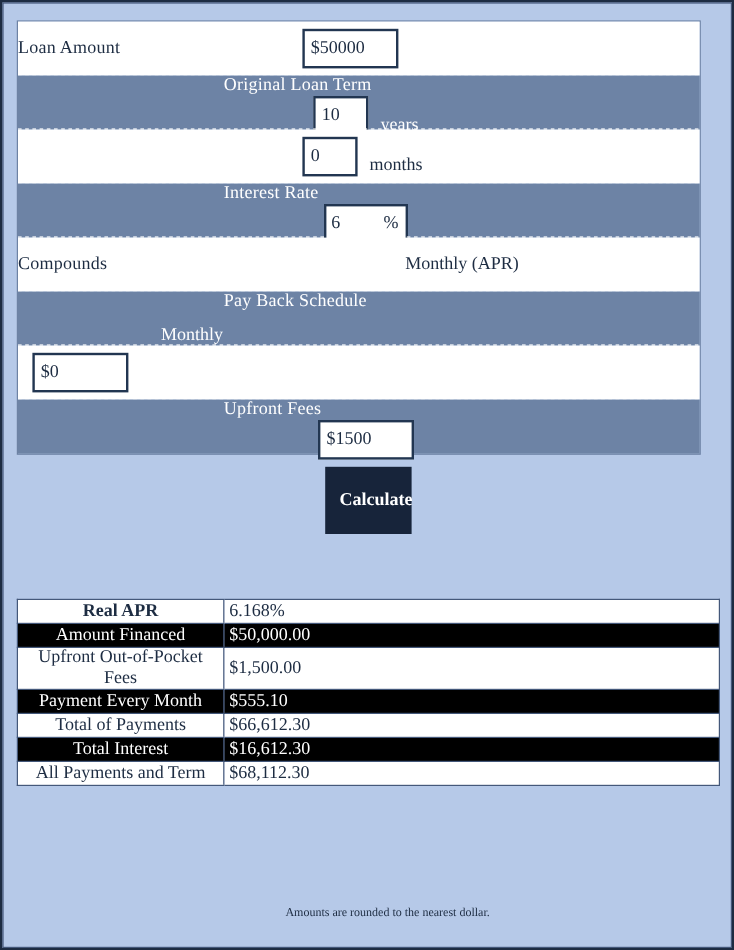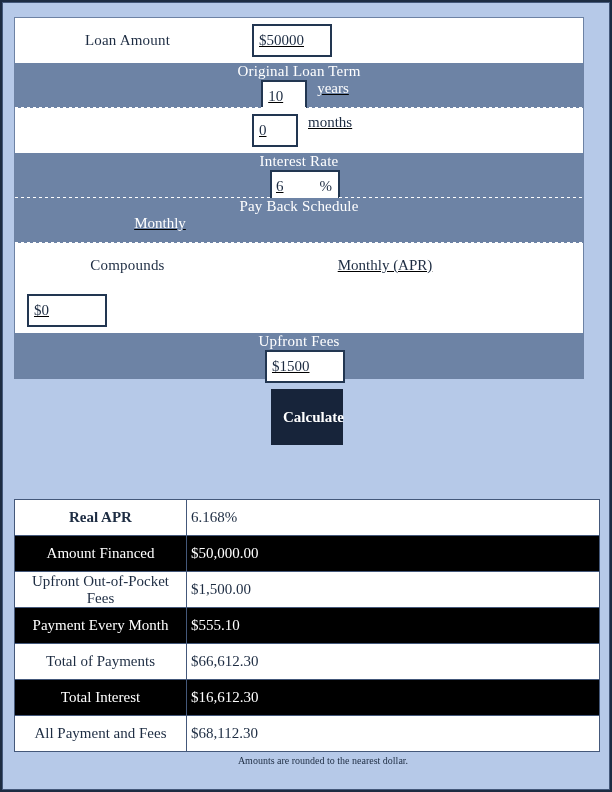--- a/index.html
+++ b/index.html
@@ -41,33 +41,31 @@
     content: "";
     position: absolute;
     left: 0; right: 0; bottom: 0;
     height: 1px;
     background-image: linear-gradient(to right, #ffffff 0 3px, transparent 3px 6px);
     background-size: 6px 1px;
     background-repeat: repeat-x;
   }
   .flabel {
     width: 225px;
-    text-align: center;
     font-size: 15px;
     letter-spacing: .2px;
   }
   .frow.white .flabel { color: #1d2c42; }
   .frow.blue  .flabel { color: #ffffff; }
 
   .fvalue {
     flex: 1;
     display: flex;
-    align-items: flex-start;
+    align-items: flex-end;
     padding-left: 12px;
-    text-decoration: underline;
   }
   .fvalue.static {
     justify-content: flex-start;
     padding-left: 0;
     width: 100%;
   }
   .static-text {
     width: 290px;
     text-align: center;
     font-size: 15px;
@@ -141,21 +139,21 @@
   }
 
   
   #results-table {
     position: absolute;
     left: 11px; top: 496px;
     width: 586px;
     border: 1px solid #44587a;
     border-collapse: collapse;
   }
-  #results-table tr { height: 36px; }
+  #results-table tr { height: 20px; }
   #results-table td {
     border: 1px solid #44587a;
     font-size: 15px;
     padding: 0 4px;
   }
   .rlabel {
     width: 172px;
     text-align: center;
     border-right: 1px dotted #aabbd6 !important;
   }
@@ -201,33 +199,33 @@
       </div>
       <div class="frow blue sep-dot">
         <div class="flabel">Interest Rate</div>
         <div class="fvalue">
           <div class="rate-field">
             <input type="text" value="6" style="">
             <span class="pct">%</span>
           </div>
         </div>
       </div>
+      <div class="frow white sep-dot">
+        <div class="flabel">Compounds</div>
+        <div class="fvalue static">
+          <span class="static-text">Monthly (APR)</span>
+        </div>
+      </div>
       <div class="frow blue sep-dot">
         <div class="flabel">Pay Back Schedule</div>
         <div class="fvalue static">
           <span class="static-text">Monthly</span>
         </div>
       </div>
       <div class="frow white sep-dot">
-        <div class="flabel">Compounds</div>
-        <div class="fvalue static">
-          <span class="static-text">Monthly (APR)</span>
-        </div>
-      </div>
-      <div class="frow white sep-dot">
         <div class="fvalue">
           <input type="text" class="tbox wide" value="$0" style="">
         </div>
       </div>
       <div class="frow blue">
         <div class="flabel">Upfront Fees</div>
         <div class="fvalue">
           <input type="text" class="tbox wide" value="$1500" style="">
         </div>
       </div>
@@ -257,20 +255,20 @@
         </tr>
         <tr class="white">
           <td class="rlabel">Total of Payments</td>
           <td class="rvalue">$66,612.30</td>
         </tr>
         <tr class="blue">
           <td class="rlabel">Total Interest</td>
           <td class="rvalue">$16,612.30</td>
         </tr>
         <tr class="white">
-          <td class="rlabel">All Payment and Fees</td>
+          <td class="rlabel">All Payments and Term</td>
           <td class="rvalue">$68,112.30</td>
         </tr>
       </tbody>
   </table>
 
   <div id="footnote">Amounts are rounded to the nearest dollar.</div>
 </div>
 
 </body></html>

